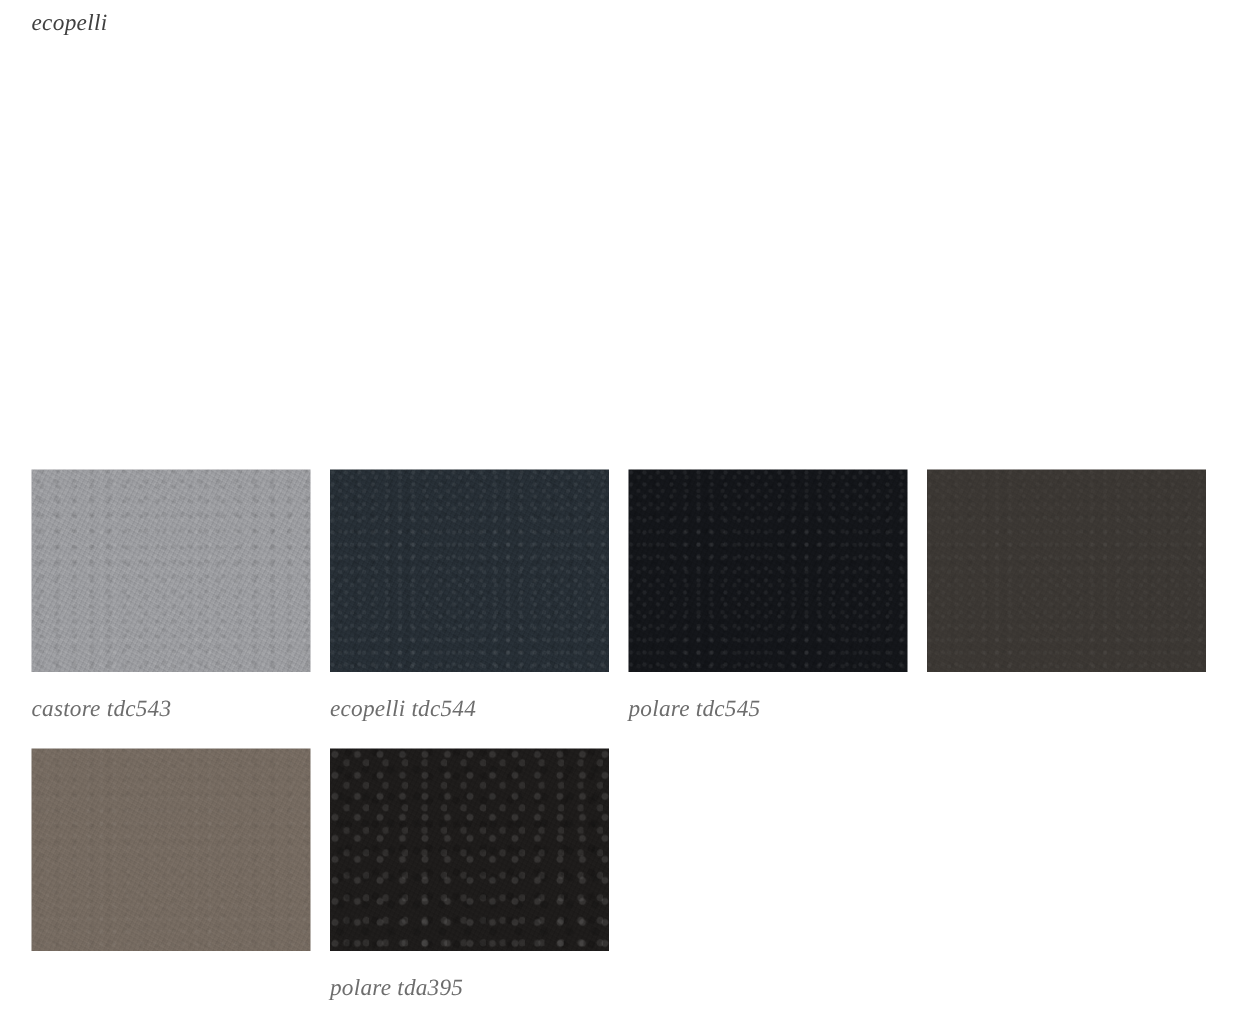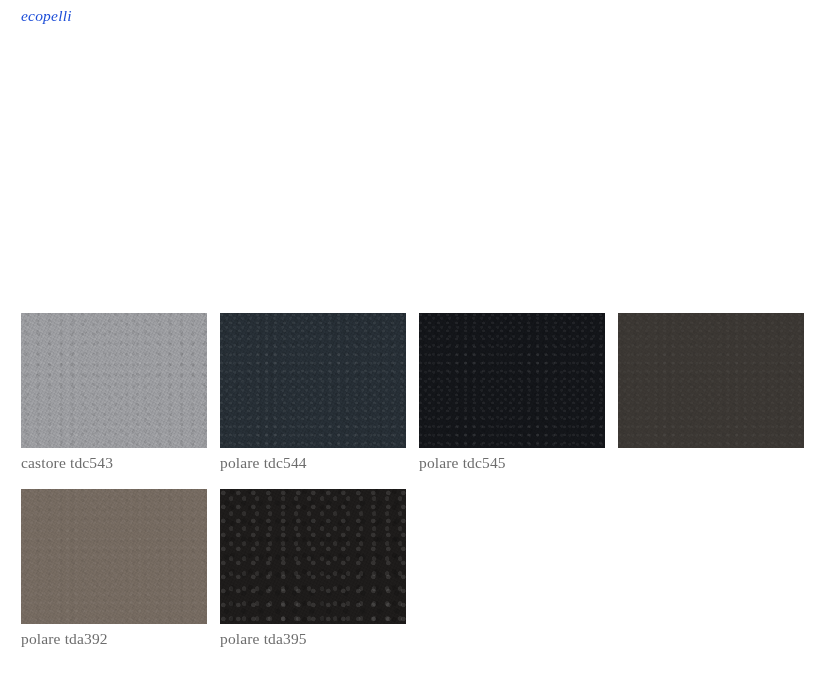--- a/index.html
+++ b/index.html
@@ -18,21 +18,21 @@
   }
 
   .page-title {
     position: absolute;
     left: 21px;
     top: 7px;
     font-family: "Liberation Serif", "DejaVu Serif", serif;
     font-style: italic;
     font-size: 15.5px;
     line-height: 18px;
-    color: #1d4ed8;
+    color: #404040;
     letter-spacing: 0.2px;
     white-space: nowrap;
   }
 
   .swatch-grid {
     position: absolute;
     left: 21px;
     top: 313px;
     width: 783px;
     display: grid;
@@ -108,52 +108,52 @@
   }
   
   .swatch-chip.grain-smooth::before {
     opacity: 0.4;
   }
   .swatch-chip.grain-smooth::after {
     opacity: 0.45;
   }
 
   .swatch-label {
-    margin-top: 5px;
+    margin-top: 15px;
     font-family: "Liberation Serif", "DejaVu Serif", serif;
+    font-style: italic;
     font-size: 15.5px;
     line-height: 19px;
     color: #6d6d6d;
     letter-spacing: 0.15px;
     white-space: nowrap;
   }
 </style>
 </head>
 <body>
 
 <div class="page-title">ecopelli</div>
 
 <div class="swatch-grid">
     <div class="swatch-cell">
       <div class="swatch-chip" style="background-color: rgb(155, 156, 160);"></div>
       <div class="swatch-label">castore tdc543</div>
     </div>
     <div class="swatch-cell">
       <div class="swatch-chip" style="background-color: rgb(38, 46, 53);"></div>
-      <div class="swatch-label">polare tdc544</div>
+      <div class="swatch-label">ecopelli tdc544</div>
     </div>
     <div class="swatch-cell">
       <div class="swatch-chip" style="background-color: rgb(19, 21, 25);"></div>
       <div class="swatch-label">polare tdc545</div>
     </div>
     <div class="swatch-cell">
       <div class="swatch-chip grain-smooth" style="background-color: rgb(59, 55, 51);"></div>
     </div>
     <div class="swatch-cell">
       <div class="swatch-chip grain-smooth" style="background-color: rgb(117, 106, 96);"></div>
-      <div class="swatch-label">polare tda392</div>
     </div>
     <div class="swatch-cell">
       <div class="swatch-chip grain-pebble" style="background-color: rgb(29, 27, 26);"></div>
       <div class="swatch-label">polare tda395</div>
     </div>
     <div class="swatch-cell is-empty"></div>
   </div>
 
 </body></html>

